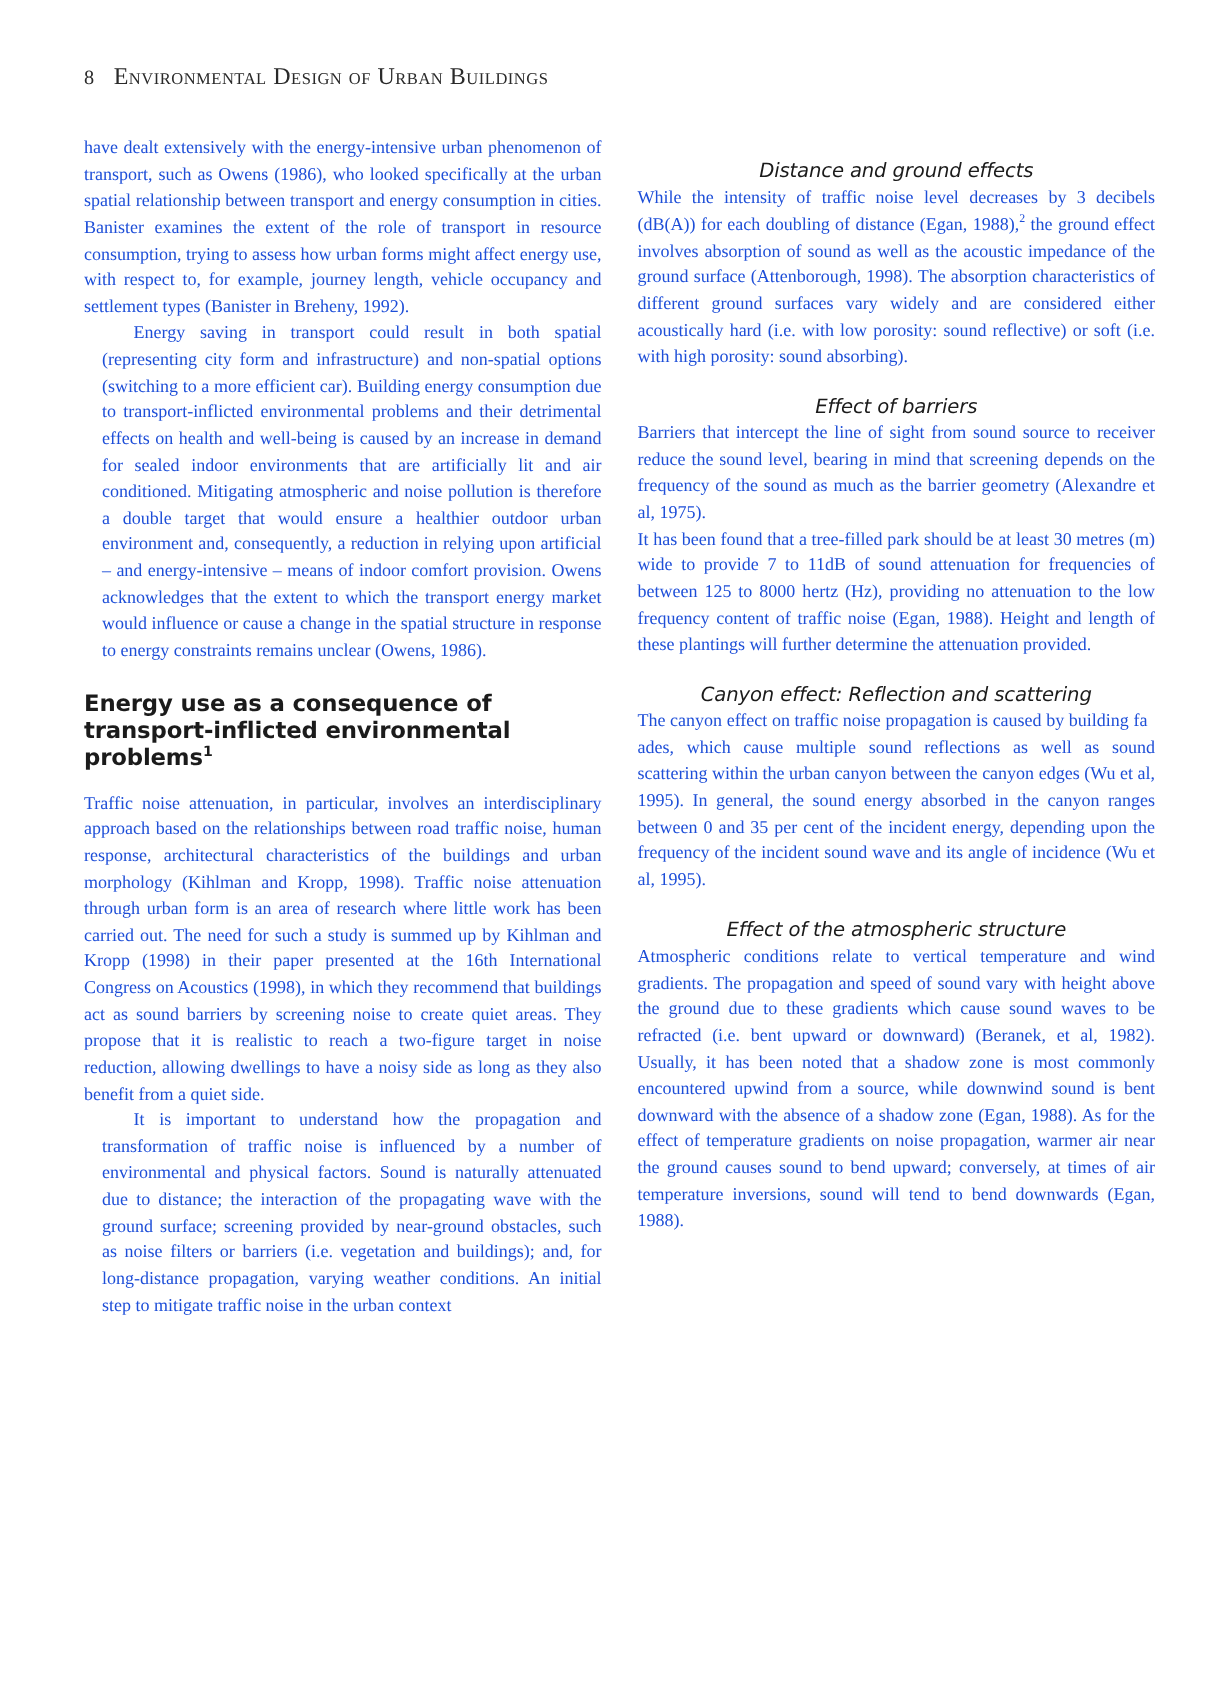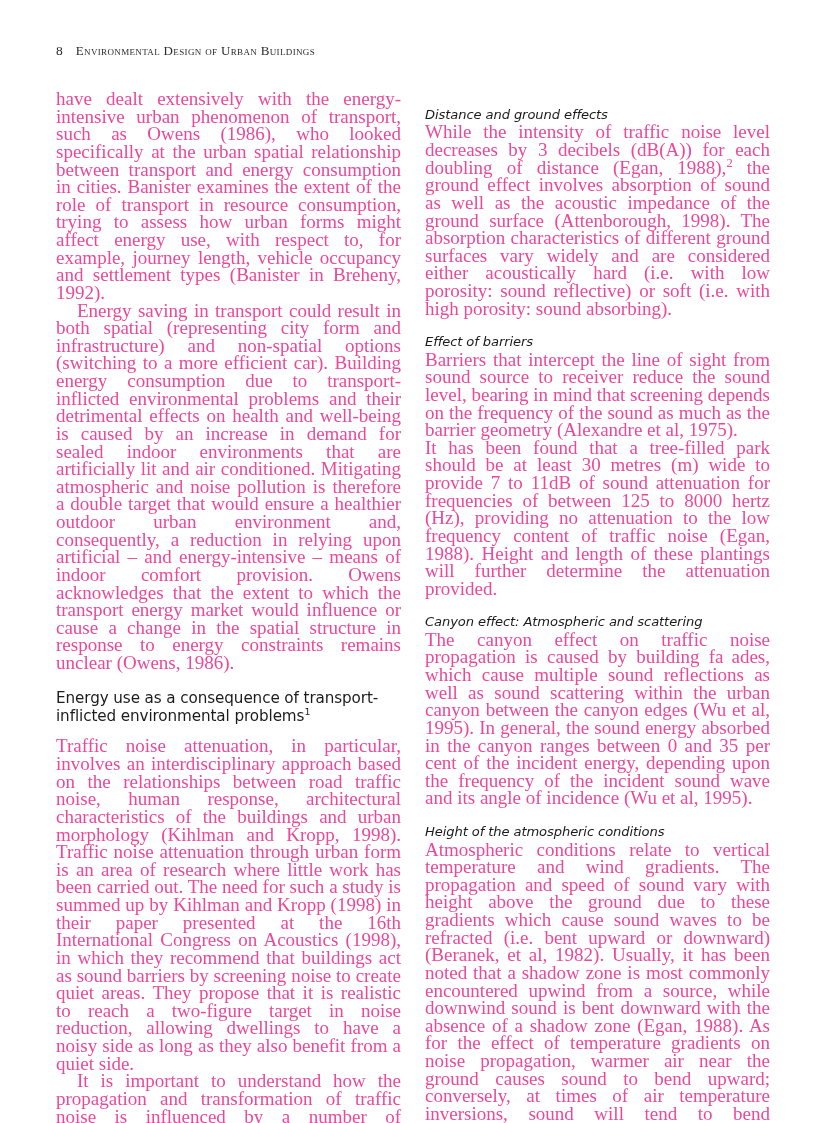--- a/index.html
+++ b/index.html
@@ -29,21 +29,21 @@
     align-items: baseline;
     gap: 13px;
     font-family: "Liberation Serif", "DejaVu Serif", serif;
     color: #2a2a2a;
   }
   .folio {
     font-size: 13.5px;
     line-height: 1;
   }
   .head-title {
-    font-size: 13px;
+    font-size: 16px;
     line-height: 1;
     font-variant: small-caps;
     letter-spacing: 0.35px;
   }
 
   
   .columns {
     position: absolute;
     top: 90px;
     left: 56px;
@@ -53,52 +53,53 @@
     gap: 24px;
     align-items: flex-start;
   }
   .col {
     width: 345px;
     box-sizing: border-box;
   }
 
   p.body {
     margin: 0;
-    font-size: 19px;
+    font-size: 12px;
     line-height: 17.62px;
     text-align: justify;
     text-justify: inter-word;
     hyphens: none;
-    color: #ec4899;
+    color: #1d4ed8;
   }
   p.body.indent {
     text-indent: 21px;
+    margin-left: 12px;
   }
 
   
   h2.section-heading {
     margin: 17px 0 12px 0;
     font-family: "DejaVu Sans", "Liberation Sans", sans-serif;
     font-size: 15.2px;
     line-height: 18.4px;
-    font-weight: 400;
+    font-weight: 700;
     color: #1b1b1b;
     text-align: left;
     letter-spacing: -0.1px;
   }
 
   h3.sub-heading {
     margin: 16px 0 0 0;
     font-family: "DejaVu Sans", "Liberation Sans", sans-serif;
     font-size: 13.1px;
     line-height: 17.4px;
     font-weight: 400;
     font-style: italic;
     color: #1b1b1b;
-    text-align: left;
+    text-align: center;
     letter-spacing: -0.1px;
   }
   h3.sub-heading + p.body {
     margin-top: 0;
   }
 
   sup {
     font-size: 0.66em;
     vertical-align: super;
     line-height: 0;
@@ -146,22 +147,22 @@
 
 
       <h3 class="sub-heading">Distance and ground effects</h3>
       <p class="body"><span>While the intensity of traffic noise level decreases by 3 decibels (dB(A)) for each doubling of distance (Egan, 1988),</span><sup>2</sup><span> the ground effect involves absorption of sound as well as the acoustic impedance of the ground surface (Attenborough, 1998). The absorption characteristics of different ground surfaces vary widely and are considered either acoustically hard (i.e. with low porosity: sound reflective) or soft (i.e. with high porosity: sound absorbing).</span></p>
 
       <h3 class="sub-heading">Effect of barriers</h3>
       <p class="body">Barriers that intercept the line of sight from sound source to receiver reduce the sound level, bearing in mind that screening depends on the frequency of the sound as much as the barrier geometry (Alexandre et al, 1975).</p>
 
       <p class="body">It has been found that a tree-filled park should be at least 30 metres (m) wide to provide 7 to 11dB of sound attenuation for frequencies of between 125 to 8000 hertz (Hz), providing no attenuation to the low frequency content of traffic noise (Egan, 1988). Height and length of these plantings will further determine the attenuation provided.</p>
 
-      <h3 class="sub-heading">Canyon effect: Atmospheric and scattering</h3>
+      <h3 class="sub-heading">Canyon effect: Reflection and scattering</h3>
       <p class="body"><span>The canyon effect on traffic noise propagation is caused by building fa</span><span class="missing-glyph"></span><span>ades, which cause multiple sound reflections as well as sound scattering within the urban canyon between the canyon edges (Wu et al, 1995). In general, the sound energy absorbed in the canyon ranges between 0 and 35 per cent of the incident energy, depending upon the frequency of the incident sound wave and its angle of incidence (Wu et al, 1995).</span></p>
 
-      <h3 class="sub-heading">Height of the atmospheric conditions</h3>
+      <h3 class="sub-heading">Effect of the atmospheric structure</h3>
       <p class="body">Atmospheric conditions relate to vertical temperature and wind gradients. The propagation and speed of sound vary with height above the ground due to these gradients which cause sound waves to be refracted (i.e. bent upward or downward) (Beranek, et al, 1982). Usually, it has been noted that a shadow zone is most commonly encountered upwind from a source, while downwind sound is bent downward with the absence of a shadow zone (Egan, 1988). As for the effect of temperature gradients on noise propagation, warmer air near the ground causes sound to bend upward; conversely, at times of air temperature inversions, sound will tend to bend downwards (Egan, 1988).</p>
 
     </div>
 
   </div>
 </div>
 
 </body></html>

